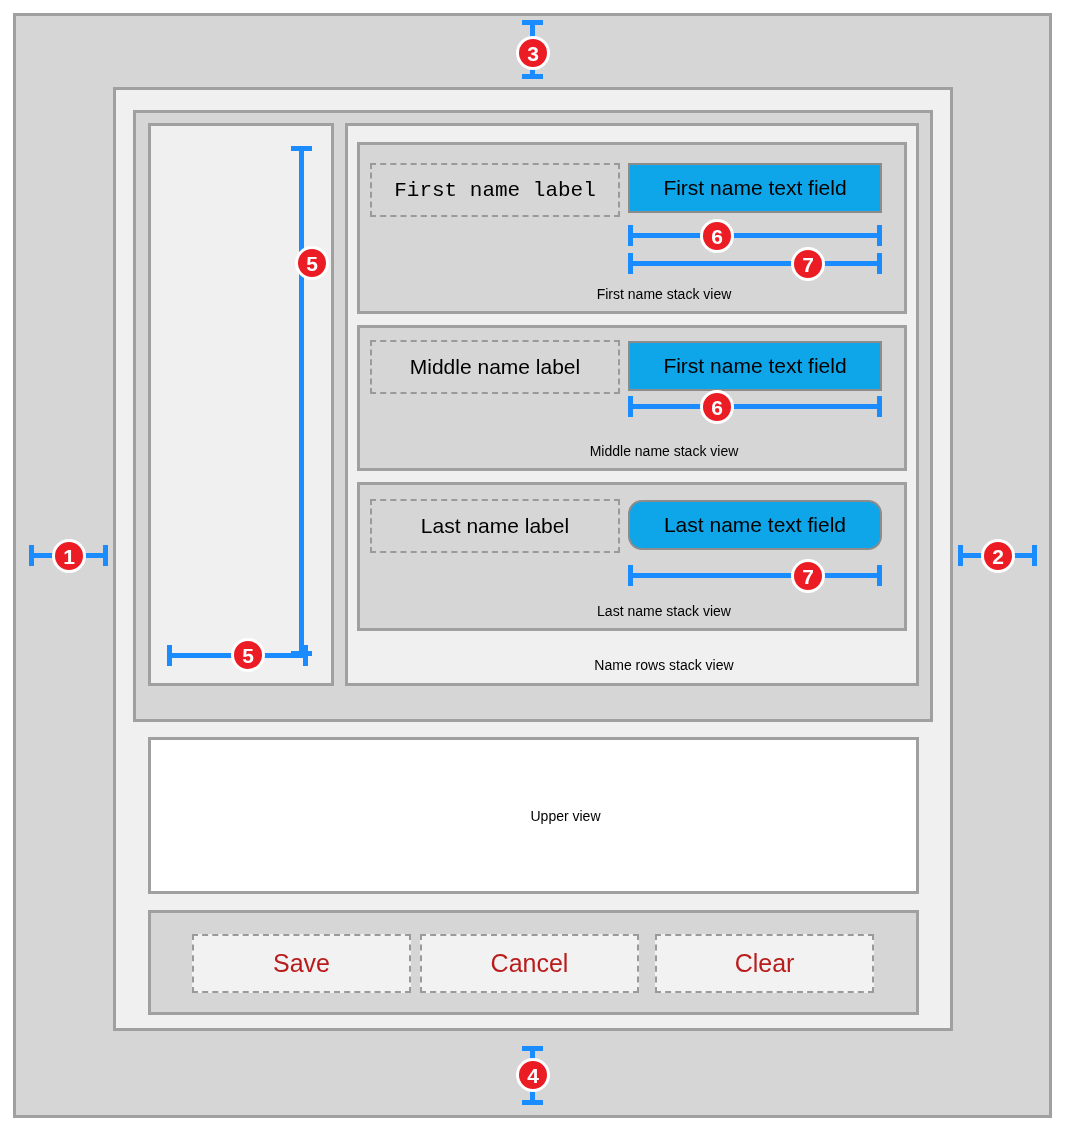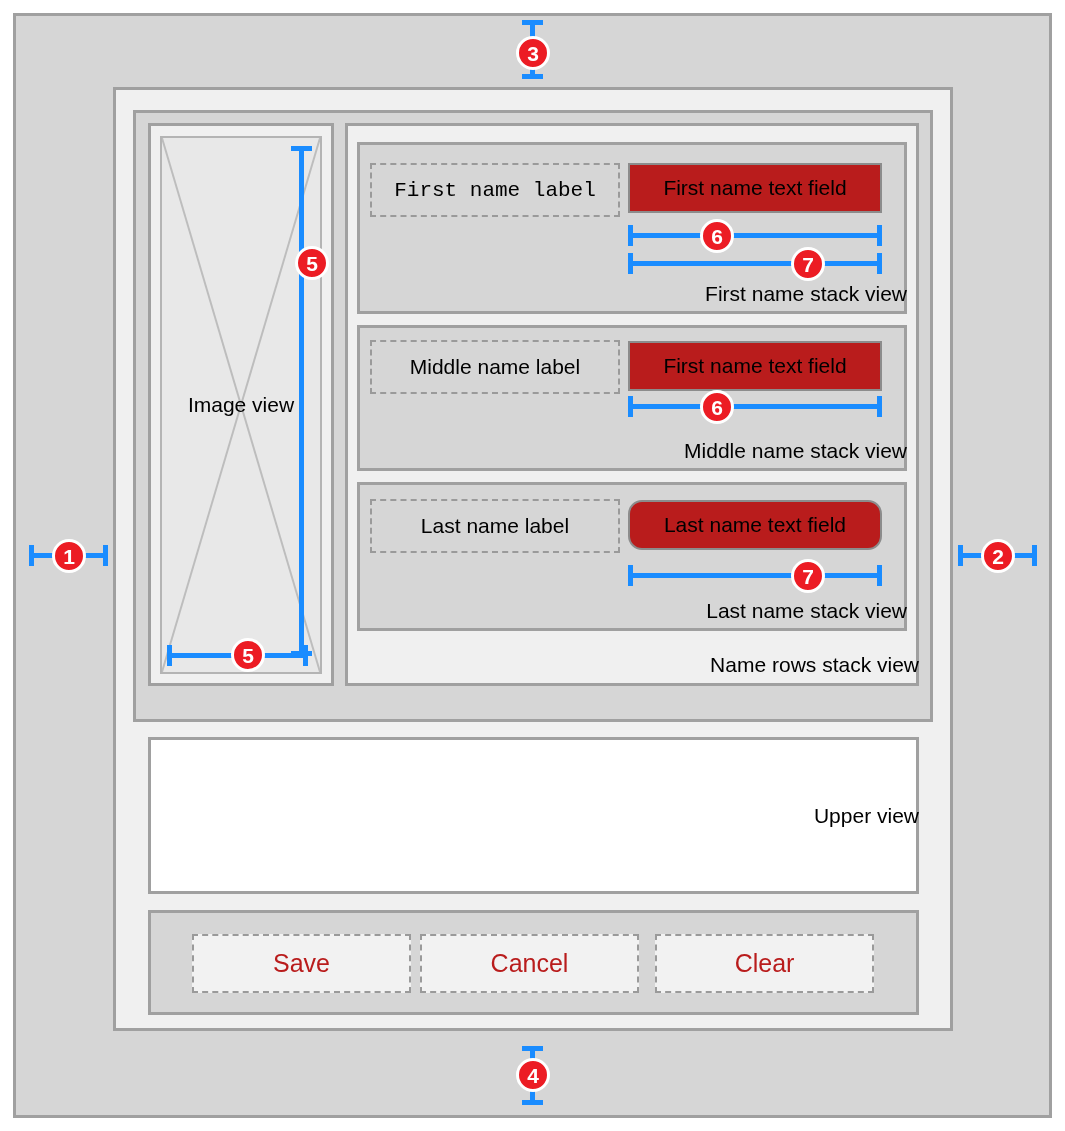--- a/index.html
+++ b/index.html
@@ -24,25 +24,26 @@
   }
   .bg-dark  { background: #d6d6d6; }
   .bg-light { background: #f0f0f0; }
   .bg-white { background: #ffffff; }
 
   
   .caption {
     position: absolute;
     left: 0;
     right: 0;
-    text-align: right;
+    text-align: center;
     color: #000000;
-    font-size: 21px;
+    font-size: 14px;
     line-height: 26px;
     white-space: nowrap;
+    padding-left: 32px;
   }
 
   
   .imgview {
     position: absolute;
     box-sizing: border-box;
     border: 2px solid #b4b4b4;
     background: #e8e8e8;
     overflow: hidden;
   }
@@ -69,21 +70,21 @@
     font-size: 21px;
     color: #000;
     white-space: nowrap;
   }
 
   
   .tf-box {
     position: absolute;
     box-sizing: border-box;
     border: 2px solid #8c8c8c;
-    background: #b91c1c;
+    background: #0ea5e9;
     display: flex;
     align-items: center;
     justify-content: center;
     font-size: 21px;
     color: #000;
     white-space: nowrap;
   }
 
   
   .btn {
@@ -157,27 +158,20 @@
 <div id="page">
 
   <div class="frame bg-dark" style="left:13px; top:13px; width:1039px; height:1105px;"></div>
 
   <div class="frame bg-light" style="left:113px; top:87px; width:840px; height:944px;"></div>
 
   <div class="frame bg-dark" style="left:133px; top:110px; width:800px; height:612px;"></div>
 
   <div class="frame bg-light" style="left:148px; top:123px; width:186px; height:563px;"></div>
 
-  <div class="imgview" style="left:160px; top:136px; width:162px; height:538px;">
-    <svg viewBox="0 0 162 538" preserveAspectRatio="none">
-      <line x1="0" y1="0" x2="162" y2="538" stroke="#bdbdbd" stroke-width="2"></line>
-      <line x1="162" y1="0" x2="0" y2="538" stroke="#bdbdbd" stroke-width="2"></line>
-    </svg>
-    <div class="imglabel">Image view</div>
-  </div>
 
   <div class="c-v" style="left:299px; top:146px; height:510px;"></div>
   <div class="badge" style="left:295px; top:246px;">5</div>
 
   <div class="c-h" style="left:167px; top:653px; width:141px;"></div>
   <div class="badge" style="left:231px; top:638px;">5</div>
 
   <div class="frame bg-light" style="left:345px; top:123px; width:574px; height:563px;"></div>
   <div class="caption" style="left:345px; top:644px; width:574px;margin-top:8px;">Name rows stack view</div>
 

